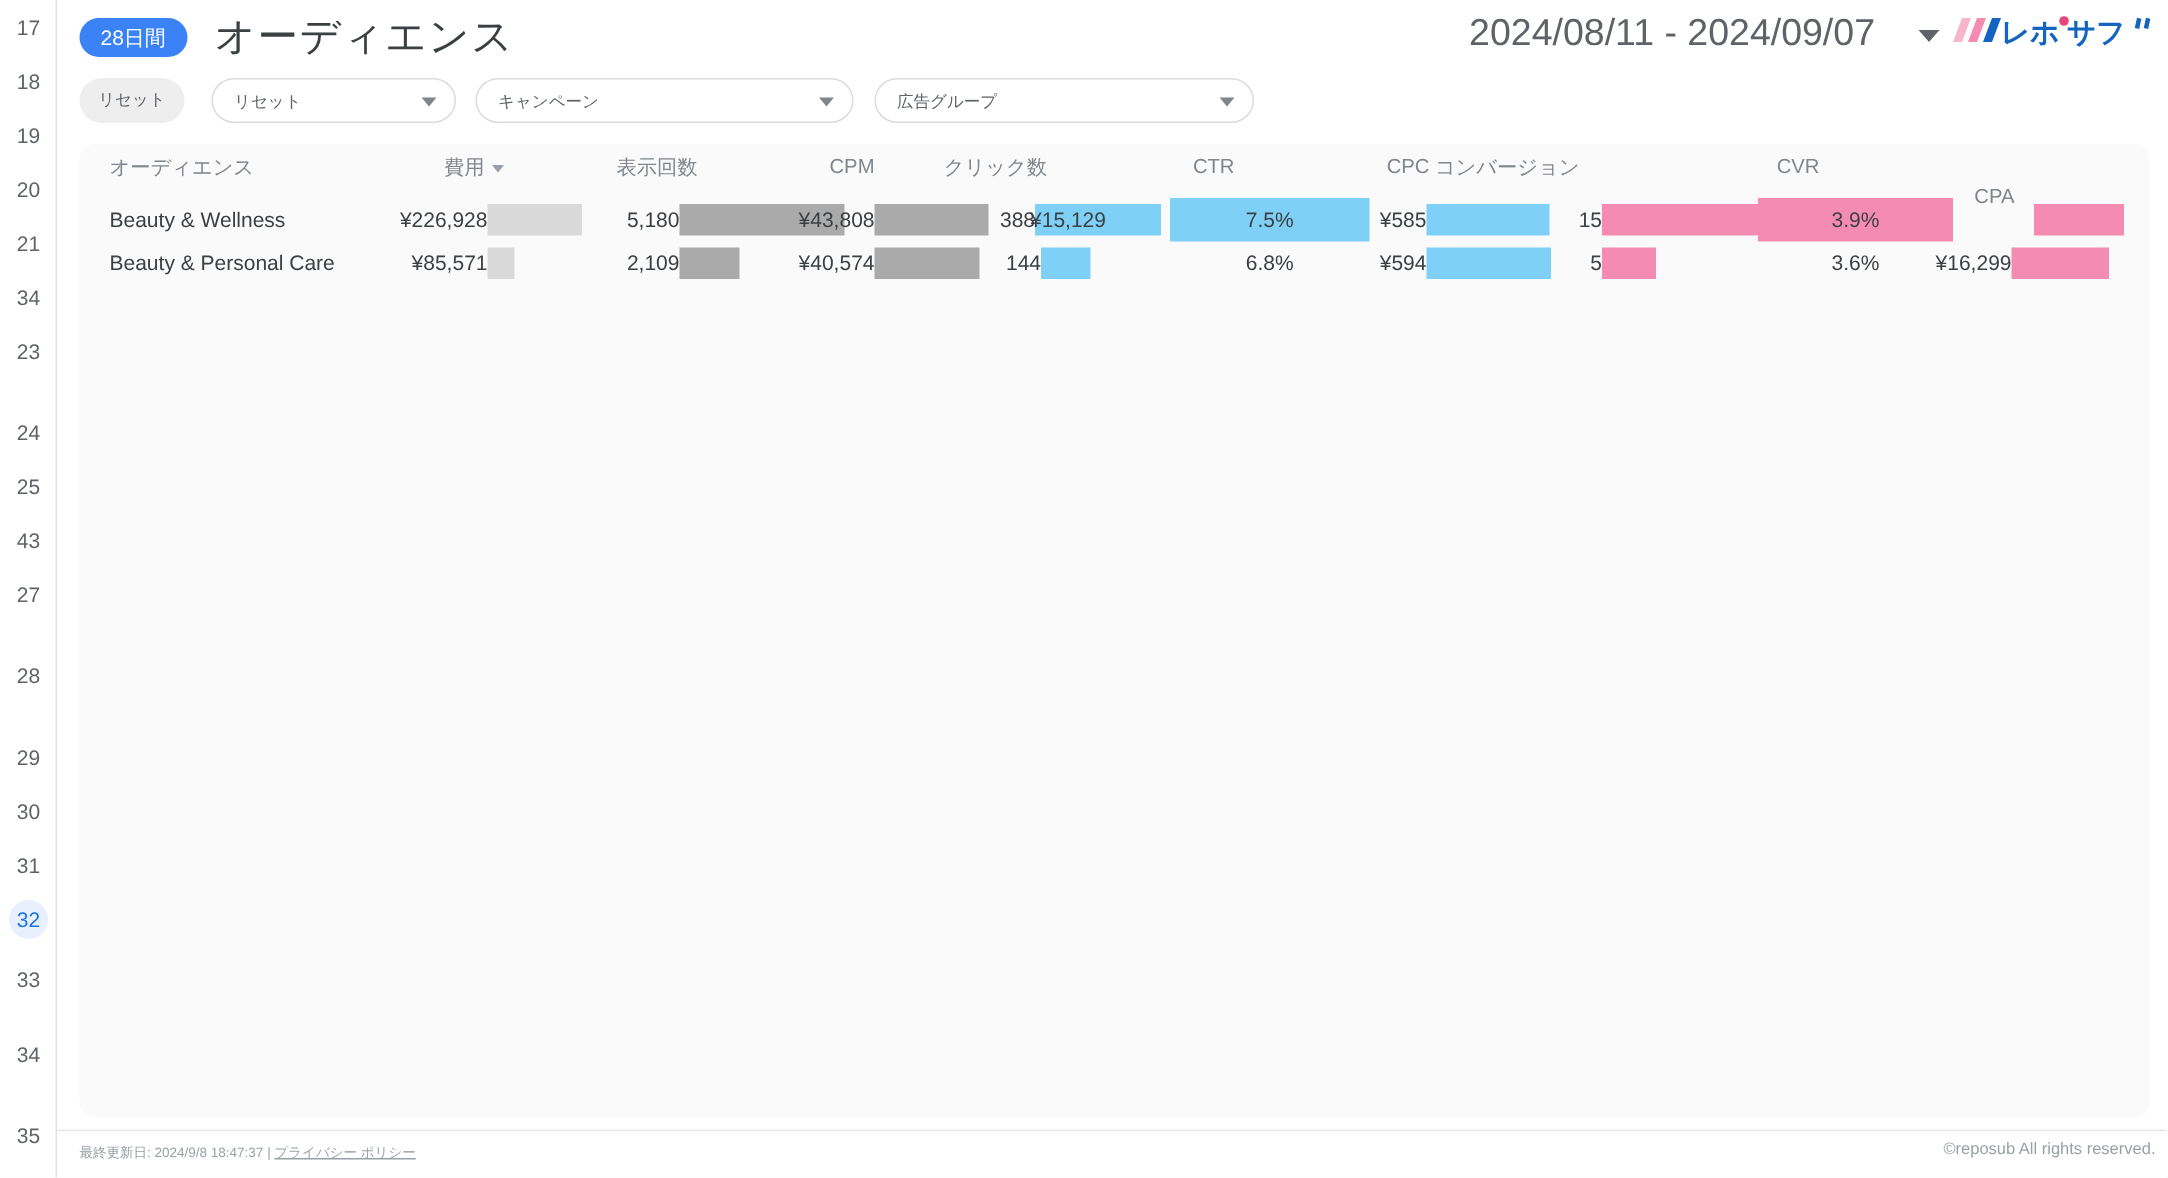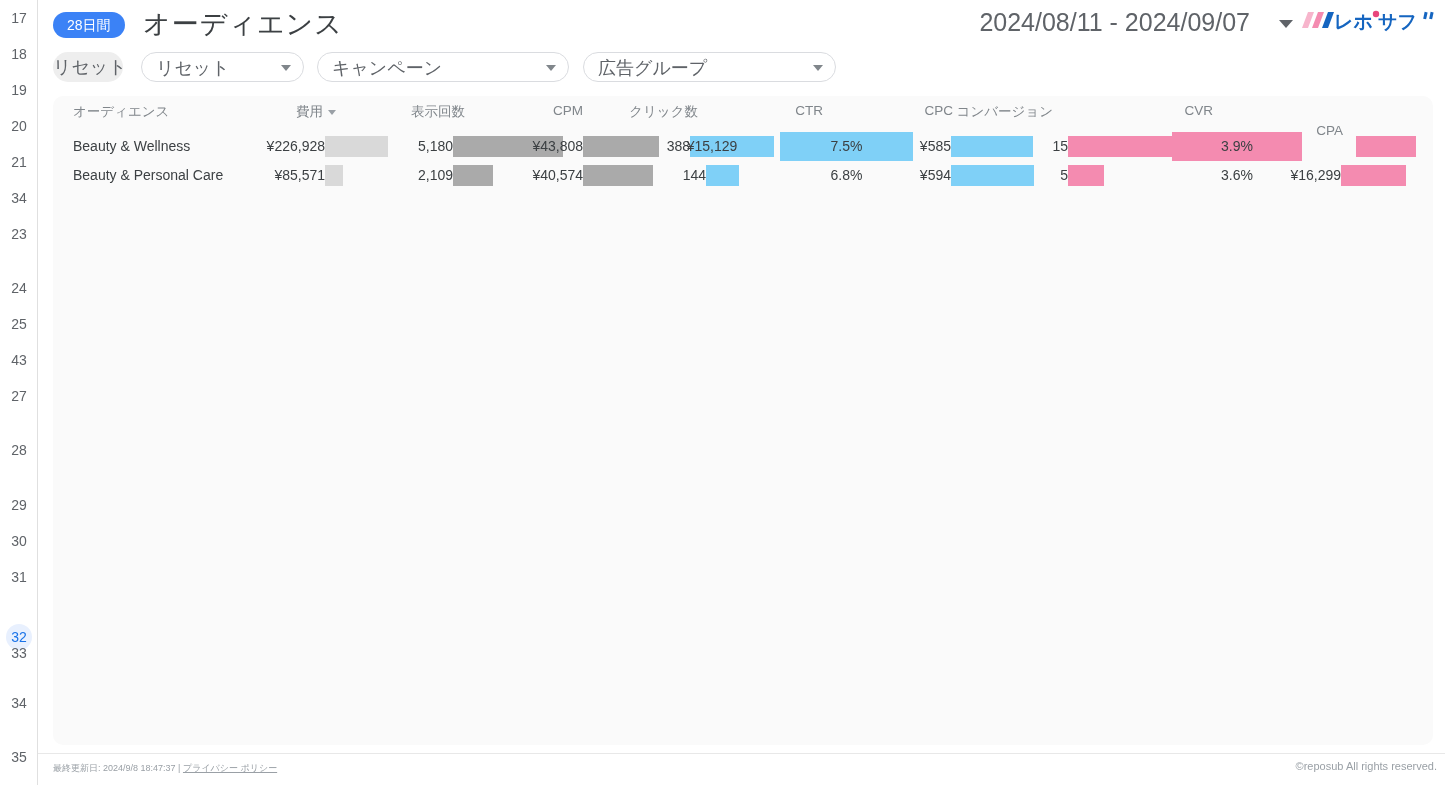--- a/index.html
+++ b/index.html
@@ -65,21 +65,21 @@
   .logo {
     position: absolute; right: 5px; top: 8px;
     height: 26px; width: 140px;
   }
 
   
   .filters { position: absolute; left: 53px; top: 52px; height: 32px; }
   .pill {
     position: absolute; top: 0; height: 30px;
     border-radius: 16px;
-    font-size: 18px; color: #5f6368;
+    font-size: 11px; color: #5f6368;
     line-height: 30px;
     white-space: nowrap;
   }
   .pill.reset {
     left: 0; width: 70px; background: #eeeeee;
     text-align: center; color: #5f6368;
   }
   .pill.select {
     border: 1px solid #dadce0; background: #fff;
     padding-left: 14px;
@@ -161,21 +161,21 @@
       <div class="rownum" style="top: 185px;"><span class="bub">34</span></div>
       <div class="rownum" style="top: 221px;"><span class="bub">23</span></div>
       <div class="rownum" style="top: 275px;"><span class="bub">24</span></div>
       <div class="rownum" style="top: 311px;"><span class="bub">25</span></div>
       <div class="rownum" style="top: 347px;"><span class="bub">43</span></div>
       <div class="rownum" style="top: 383px;"><span class="bub">27</span></div>
       <div class="rownum" style="top: 437px;"><span class="bub">28</span></div>
       <div class="rownum" style="top: 492px;"><span class="bub">29</span></div>
       <div class="rownum" style="top: 528px;"><span class="bub">30</span></div>
       <div class="rownum" style="top: 564px;"><span class="bub">31</span></div>
-      <div class="rownum active" style="top: 624px;"><span class="bub">32</span></div>
+      <div class="rownum active" style="top: 600px;"><span class="bub">32</span></div>
       <div class="rownum" style="top: 640px;"><span class="bub">33</span></div>
       <div class="rownum" style="top: 690px;"><span class="bub">34</span></div>
       <div class="rownum" style="top: 744px;"><span class="bub">35</span></div>
     </div>
 
   <div class="header">
     <div class="badge">28日間</div>
     <div class="page-title">オーディエンス</div>
     <div class="daterange">2024/08/11 - 2024/09/07</div>
     <div class="date-caret"></div>
@@ -239,21 +239,21 @@
           <div class="cell" style="left: 0px; width: 898px; text-align: right;"><span class="val">¥585</span><div class="bar" style="left: 898px; width: 81.7px; background: rgb(127, 208, 247);"></div></div>
           <div class="cell" style="left: 0px; width: 1015px; text-align: right;"><span class="val">15</span><div class="bar" style="left: 1015px; width: 104.5px; background: rgb(244, 139, 176);"></div></div>
           <div class="cell centerfill" style="left: 1119px; width: 130px;"><div class="fill" style="background: rgb(244, 139, 176);"></div><span class="val">3.9%</span></div>
           <div class="cell" style="left: 15px; width: 1288px; text-align: center;"><span class="val">¥15,129</span><div class="bar" style="left: 1288px; width: 59.84px; background: rgb(244, 139, 176);"></div></div>
         </div>
         <div class="trow" style="top: 65px;">
           <div class="cell" style="left: 20px; width: 220px;"><span class="val">Beauty &amp; Personal Care</span></div>
           <div class="cell" style="left: 0px; width: 272px; text-align: right;"><span class="val">¥85,571</span><div class="bar" style="left: 272px; width: 18.27px; background: rgb(217, 217, 217);"></div></div>
           <div class="cell" style="left: 0px; width: 400px; text-align: right;"><span class="val">2,109</span><div class="bar" style="left: 400px; width: 39.6px; background: rgb(170, 170, 170);"></div></div>
           <div class="cell" style="left: 0px; width: 530px; text-align: right;"><span class="val">¥40,574</span><div class="bar" style="left: 530px; width: 69.92px; background: rgb(170, 170, 170);"></div></div>
-          <div class="cell" style="left: 16px; width: 637px; text-align: right;"><span class="val">144</span><div class="bar" style="left: 637px; width: 33.3px; background: rgb(127, 208, 247);"></div></div>
+          <div class="cell" style="left: 4px; width: 637px; text-align: right;"><span class="val">144</span><div class="bar" style="left: 637px; width: 33.3px; background: rgb(127, 208, 247);"></div></div>
           <div class="cell centerfill" style="left: 727px; width: 133px;"><span class="val">6.8%</span></div>
           <div class="cell" style="left: 0px; width: 898px; text-align: right;"><span class="val">¥594</span><div class="bar" style="left: 898px; width: 83.42px; background: rgb(127, 208, 247);"></div></div>
           <div class="cell" style="left: 0px; width: 1015px; text-align: right;"><span class="val">5</span><div class="bar" style="left: 1015px; width: 36.3px; background: rgb(244, 139, 176);"></div></div>
           <div class="cell centerfill" style="left: 1119px; width: 130px;"><span class="val">3.6%</span></div>
           <div class="cell" style="left: 0px; width: 1288px; text-align: right;"><span class="val">¥16,299</span><div class="bar" style="left: 1288px; width: 65.12px; background: rgb(244, 139, 176);"></div></div>
         </div>
       </div>
   </div>
 
   <div class="footer">

